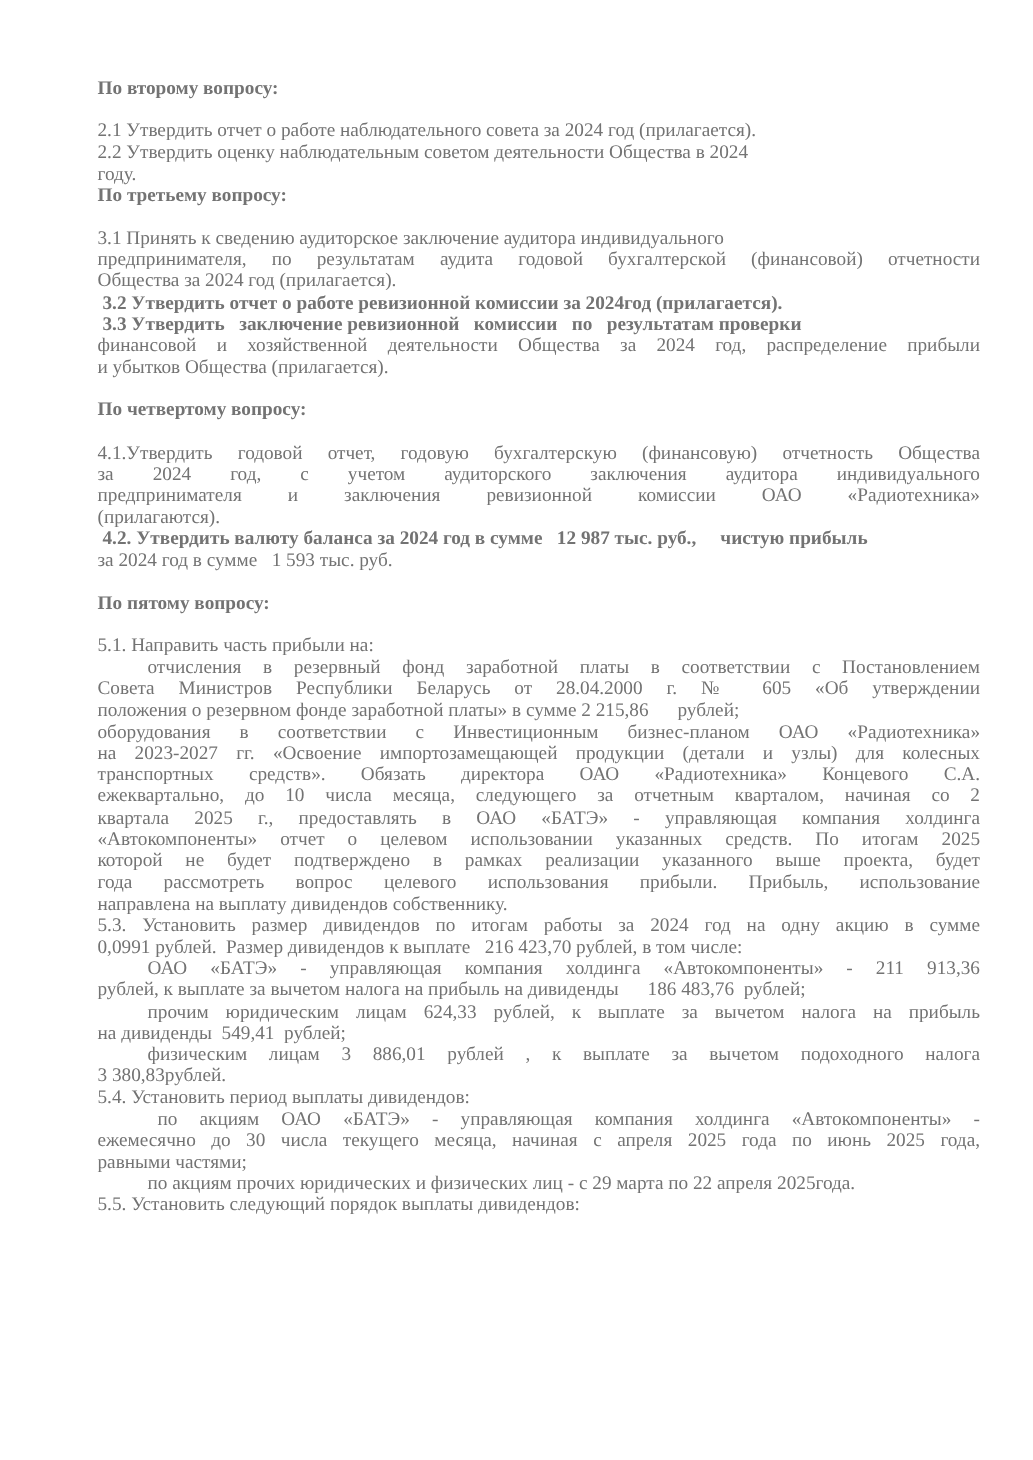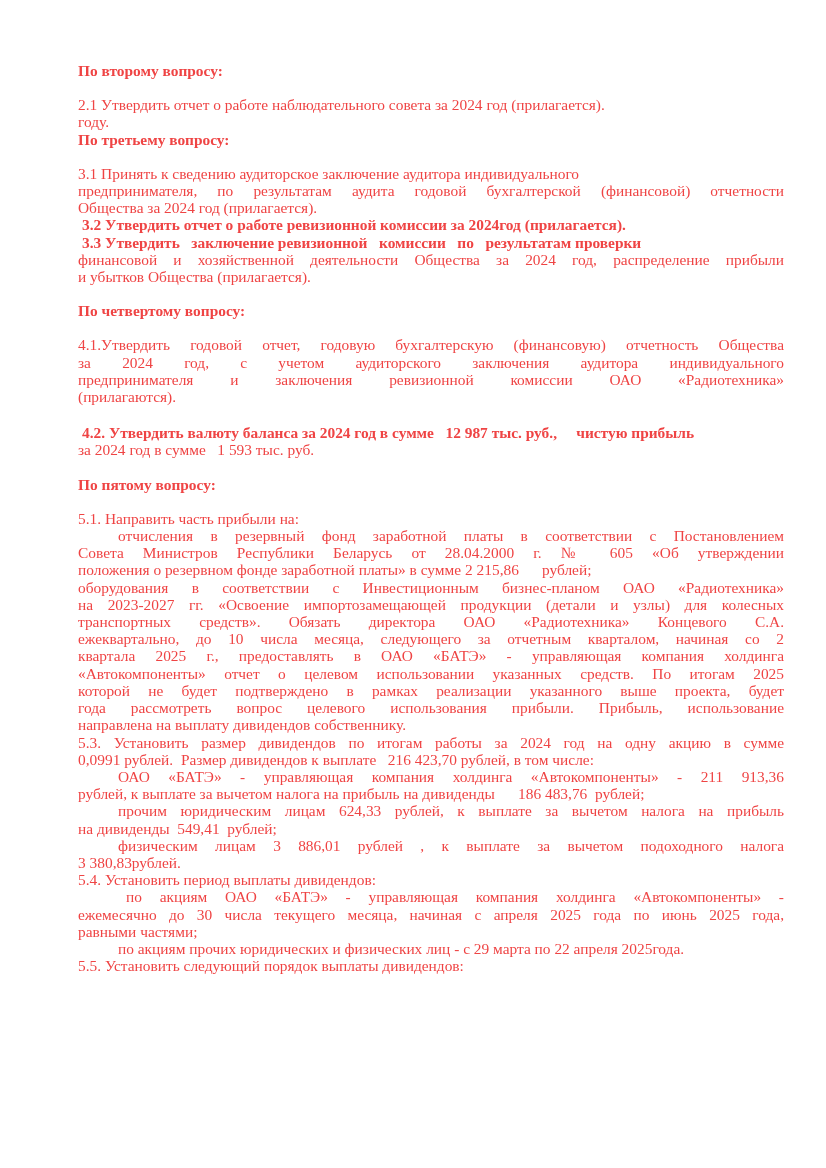--- a/index.html
+++ b/index.html
@@ -1,56 +1,57 @@
 <!DOCTYPE html>
 <html><head>
 <meta charset="utf-8">
 <style>
   html, body { margin: 0; padding: 0; background: #ffffff; }
   body { width: 826px; height: 1168px; position: relative; overflow: hidden; }
   .page {
     position: absolute; left: 78px; top: 62px; width: 706px;
     font-family: "Liberation Serif", "DejaVu Serif", serif;
-    font-size: 15.4px; line-height: 17.2px; color: #ef4444;
+    font-size: 15.4px; line-height: 17.2px; color: #737373;
   }
   .h { font-weight: bold; margin: 0; }
   .gap { height: 17px; }
   .ind-s { text-indent: 4px; font-weight: bold; }
   .line { white-space: nowrap; display: block; }
   .lj { display: block; text-align: justify; text-align-last: justify; white-space: normal; }
 </style>
 </head>
 <body>
 
 <div class="page">
 
   <p class="h">По второму вопросу:</p>
   <div class="gap"></div>
   <span class="line">2.1 Утвердить отчет о работе наблюдательного совета за 2024 год (прилагается).</span>
+  <span class="line">2.2 Утвердить оценку наблюдательным советом деятельности Общества в 2024</span>
   <span class="line">году.</span>
 
   <p class="h">По третьему вопросу:</p>
   <div class="gap"></div>
   <span class="line">3.1 Принять к сведению аудиторское заключение аудитора индивидуального</span>
   <span class="lj">предпринимателя, по результатам аудита годовой бухгалтерской (финансовой) отчетности</span>
   <span class="line">Общества за 2024 год (прилагается).</span>
   <span class="line ind-s" style="white-space:pre;">3.2 Утвердить отчет о работе ревизионной комиссии за 2024год (прилагается).</span>
   <span class="line ind-s" style="white-space:pre;">3.3 Утвердить   заключение ревизионной   комиссии   по   результатам проверки</span>
   <span class="lj">финансовой и хозяйственной деятельности Общества за 2024 год, распределение прибыли</span>
   <span class="line">и убытков Общества (прилагается).</span>
 
   <div class="gap"></div>
 
   <p class="h">По четвертому вопросу:</p>
   <div class="gap"></div>
   <span class="lj">4.1.Утвердить годовой отчет, годовую бухгалтерскую (финансовую) отчетность Общества</span>
   <span class="lj">за 2024 год, с учетом аудиторского заключения аудитора индивидуального</span>
   <span class="lj">предпринимателя и заключения ревизионной комиссии ОАО «Радиотехника»</span>
   <span class="line">(прилагаются).</span>
-  <span class="line ind-s" style="white-space:pre;margin-top:19px;">4.2. Утвердить валюту баланса за 2024 год в сумме   12 987 тыс. руб.,     чистую прибыль</span>
+  <span class="line ind-s" style="white-space:pre;">4.2. Утвердить валюту баланса за 2024 год в сумме   12 987 тыс. руб.,     чистую прибыль</span>
   <span class="line" style="white-space:pre;">за 2024 год в сумме   1 593 тыс. руб.</span>
 
   <div class="gap"></div>
 
   <p class="h">По пятому вопросу:</p>
   <div class="gap"></div>
   <span class="line">5.1. Направить часть прибыли на:</span>
   <span class="lj" style="padding-left:40px;">отчисления в резервный фонд заработной платы в соответствии с Постановлением</span>
   <span class="lj">Совета Министров Республики Беларусь от 28.04.2000 г. № 605 «Об утверждении</span>
   <span class="line" style="white-space:pre;">положения о резервном фонде заработной платы» в сумме 2 215,86      рублей;</span>

